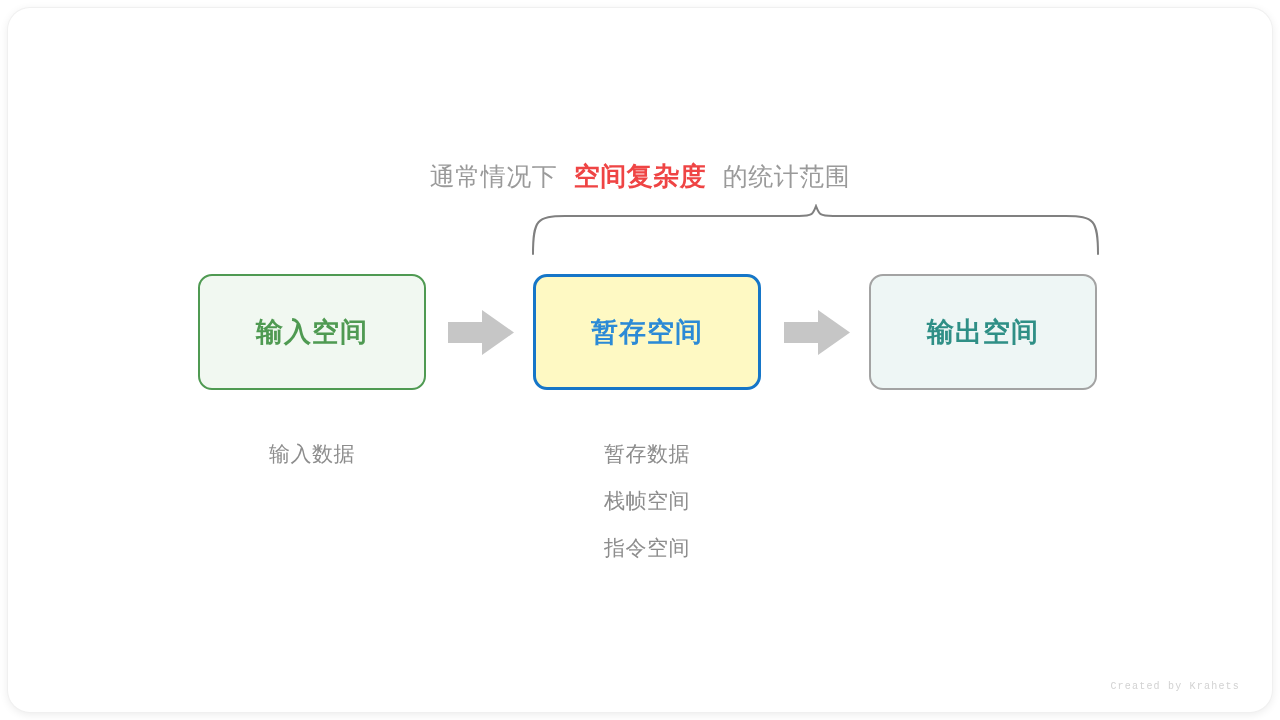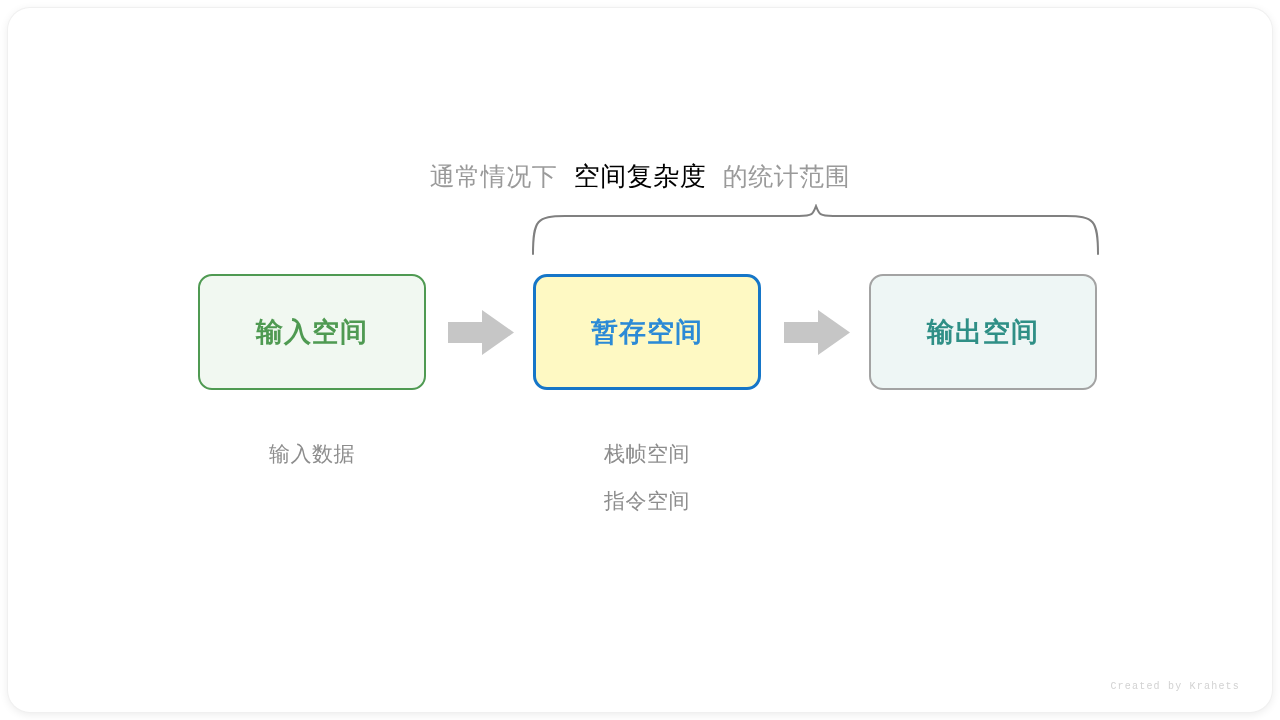--- a/index.html
+++ b/index.html
@@ -34,22 +34,22 @@
     top: 150px;
     width: 1264px;
     text-align: center;
     white-space: nowrap;
     font-size: 25px;
     line-height: 36px;
     color: #9a9a9a;
     letter-spacing: 0.5px;
   }
   #heading .strong {
-    font-weight: normal;
-    color: #000000;
+    font-weight: bold;
+    color: #ef4444;
     font-size: 26px;
     padding: 0 9px;
   }
 
   
   #brace {
     position: absolute;
     left: 515px;
     top: 196px;
     width: 585px;
@@ -172,20 +172,21 @@
 
   <svg class="arrow" id="arrow-2" viewBox="0 0 66 45">
     <polygon points="0,12 34,12 34,0 66,22.5 34,45 34,33 0,33" fill="#c6c6c6"></polygon>
   </svg>
 
   <div class="caption" id="caption-input">
     <span class="cap-line">输入数据</span>
   </div>
 
   <div class="caption" id="caption-temp">
+    <span class="cap-line">暂存数据</span>
     <span class="cap-line">栈帧空间</span>
     <span class="cap-line">指令空间</span>
   </div>
 
 
   <div id="watermark">Created by Krahets</div>
 
 </div>
 
 </body></html>

